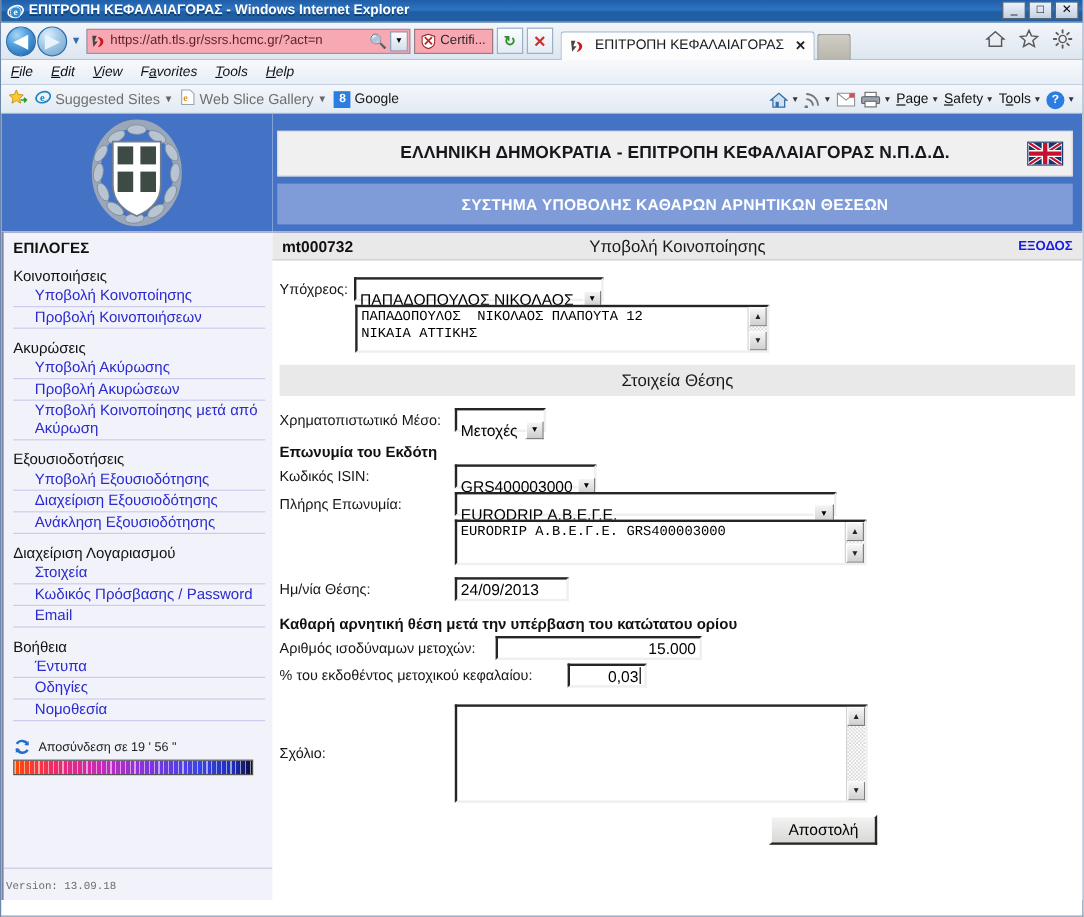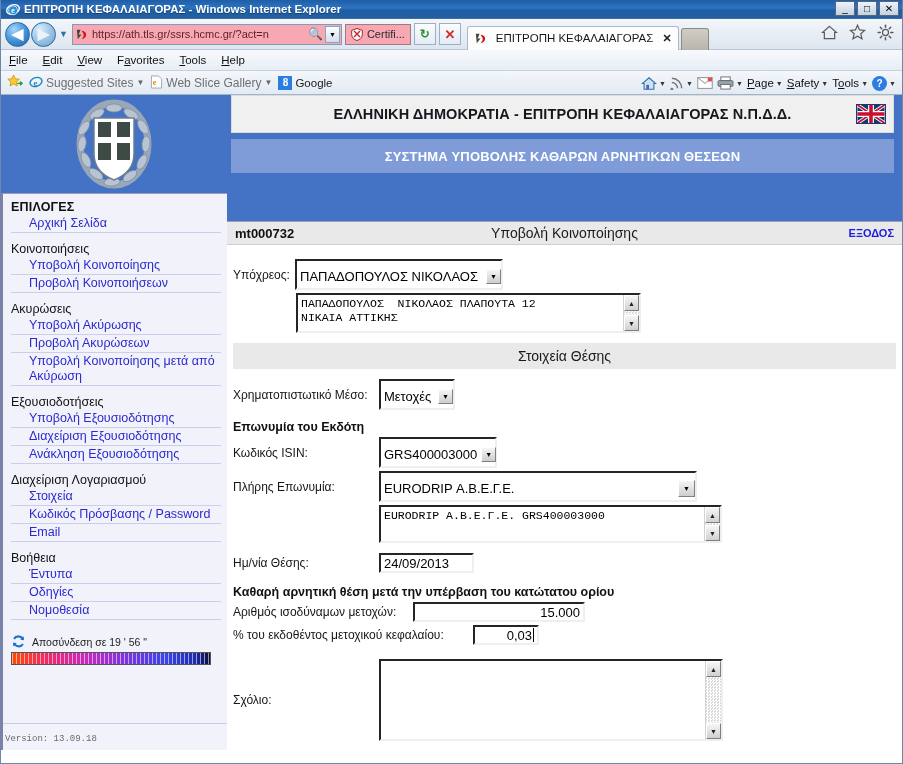--- a/index.html
+++ b/index.html
@@ -157,21 +157,21 @@
   }
   .nr-icon { width: 18px; height: 18px; display: flex; align-items: center; justify-content: center; }
 
   
   .menubar {
     height: 21px;
     background: linear-gradient(to bottom,#f7f9fc,#e7eef6);
     display: flex; align-items: center;
     padding-left: 8px; gap: 15px;
     border-bottom: 1px solid #c3d0e0;
-    font-size: 11.5px; color: #111;
+    font-size: 11.5px; color: #111; font-style: italic;
   }
   .menubar span u { text-decoration: underline; }
 
   
   .favbar {
     height: 24px;
     background: linear-gradient(to bottom,#f4f7fb,#e2eaf3);
     display: flex; align-items: center;
     padding: 0 6px; gap: 6px;
     border-bottom: 1px solid #9fb3c9;
@@ -255,23 +255,23 @@
     font-size: 9px; color: #6a6a6a;
   }
   .sidebar-divider {
     position: absolute; left: 0; right: 0; bottom: 26px;
     border-top: 1px solid #c9c9e4;
   }
 
   
   .rightcol { flex: 1; display: flex; flex-direction: column; min-width: 0; background:#fff; }
   .banner-top {
-    height: 126px;
+    height: 98px;
     background: #4472c4;
-    padding: 0 8px 0 4px;
+    padding: 14px 8px 0 4px;
   }
   .band1 {
     background: #f0f0f0;
     height: 38px;
     display: flex; align-items: center; justify-content: center;
     position: relative;
     border: 1px solid #dcdcdc;
   }
   .band1 .t {
     font-weight: bold; font-size: 14.5px; color: #17171e; letter-spacing: .1px;
@@ -316,27 +316,27 @@
     color: #111;
     position: relative;
     overflow: hidden;
   }
 
   .row { display: flex; align-items: center; margin-bottom: 3px; }
   .lbl { color: #161616; font-size: 12px; }
 
   
   .sel {
-    height: 31px;
+    height: 17px;
     background: #fff;
     border: 2px inset #b6b6b6;
     border-top-color:#7a7a7a; border-left-color:#7a7a7a;
     border-right-color:#efefef; border-bottom-color:#efefef;
     display: inline-flex; align-items: center;
-    padding: 4px 0 0 3px;
+    padding: 16px 0 0 3px;
     font-size: 13px;
     color: #000;
     background: #fff;
   }
   .sel .val { white-space: nowrap; padding-right: 4px; }
   .sel .arrowbtn {
     width: 15px; height: 15px; margin-left: auto;
     background: linear-gradient(to bottom,#f5f5f5,#cdcdcd);
     border: 1px solid #fff;
     border-right-color: #808080; border-bottom-color: #808080;
@@ -623,21 +623,20 @@
           <path d="M22 20 H62 V56 C62 70 52 78 42 82 C32 78 22 70 22 56 Z" fill="#ffffff" stroke="#6f7d8f" stroke-width="1.5"></path>
           <rect x="26" y="24" width="13" height="15" fill="#3e4a44"></rect>
           <rect x="45" y="24" width="13" height="15" fill="#3e4a44"></rect>
           <rect x="26" y="45" width="13" height="17" fill="#3e4a44"></rect>
           <rect x="45" y="45" width="13" height="17" fill="#3e4a44"></rect>
         </svg>
       </div>
 
       <div class="sidebar">
         <div class="side-head">ΕΠΙΛΟΓΕΣ</div>
-        <a class="side-link">Αρχική Σελίδα</a>
 
         <div class="side-group">Κοινοποιήσεις</div>
         <a class="side-link">Υποβολή Κοινοποίησης</a>
         <a class="side-link">Προβολή Κοινοποιήσεων</a>
 
         <div class="side-group">Ακυρώσεις</div>
         <a class="side-link">Υποβολή Ακύρωσης</a>
         <a class="side-link">Προβολή Ακυρώσεων</a>
         <a class="side-link" style="padding-left:18px;">Υποβολή Κοινοποίησης μετά από Ακύρωση</a>
 

